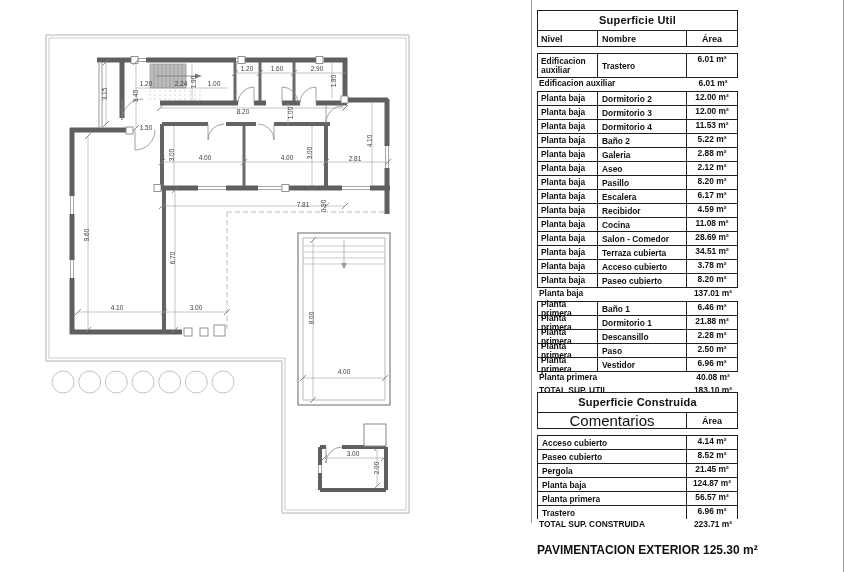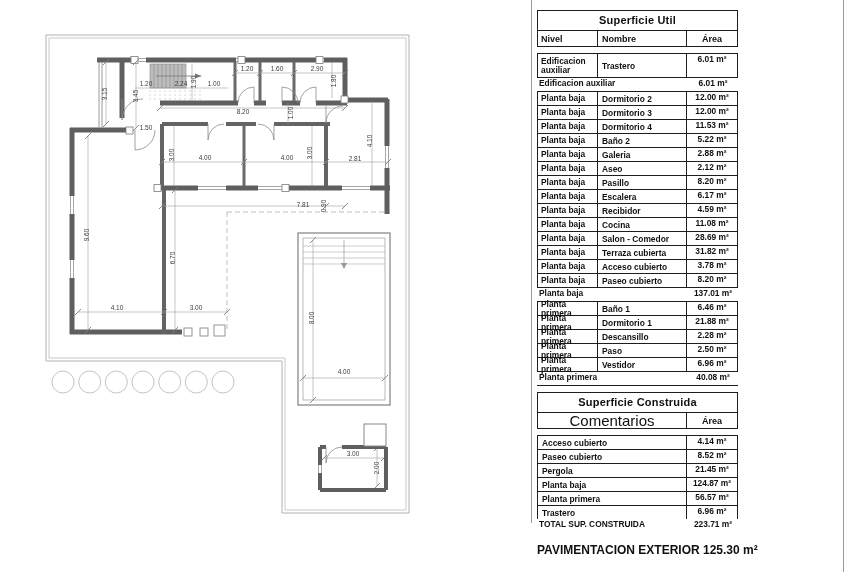--- a/index.html
+++ b/index.html
@@ -297,21 +297,21 @@
             <div class="c-area">11.08 m²</div>
           </div>
           <div class="trow">
             <div class="c-nivel">Planta baja</div>
             <div class="c-nombre">Salon - Comedor</div>
             <div class="c-area">28.69 m²</div>
           </div>
           <div class="trow">
             <div class="c-nivel">Planta baja</div>
             <div class="c-nombre">Terraza cubierta</div>
-            <div class="c-area">31.82 m²</div>
+            <div class="c-area">34.51 m²</div>
           </div>
           <div class="trow">
             <div class="c-nivel">Planta baja</div>
             <div class="c-nombre">Acceso cubierto</div>
             <div class="c-area">3.78 m²</div>
           </div>
           <div class="trow">
             <div class="c-nivel">Planta baja</div>
             <div class="c-nombre">Paseo cubierto</div>
             <div class="c-area">8.20 m²</div>
@@ -341,20 +341,24 @@
             <div class="c-area">2.50 m²</div>
           </div>
           <div class="trow">
             <div class="c-nivel">Planta primera</div>
             <div class="c-nombre">Vestidor</div>
             <div class="c-area">6.96 m²</div>
           </div>
           <div class="trow sub">
             <div class="c-label">Planta primera</div>
             <div class="c-area">40.08 m²</div>
+          </div>
+          <div class="trow total">
+            <div class="c-label">TOTAL SUP. UTIL</div>
+            <div class="c-area">183.10 m²</div>
           </div>
         </div>
     </div>
 
     <div class="tbl" id="tbl-con" style="top:392px;">
       <div class="tbl-title">Superficie Construida</div>
       <div class="tbl-head">
         <div class="h-comentarios">Comentarios</div>
         <div class="h-area">Área</div>
       </div>

